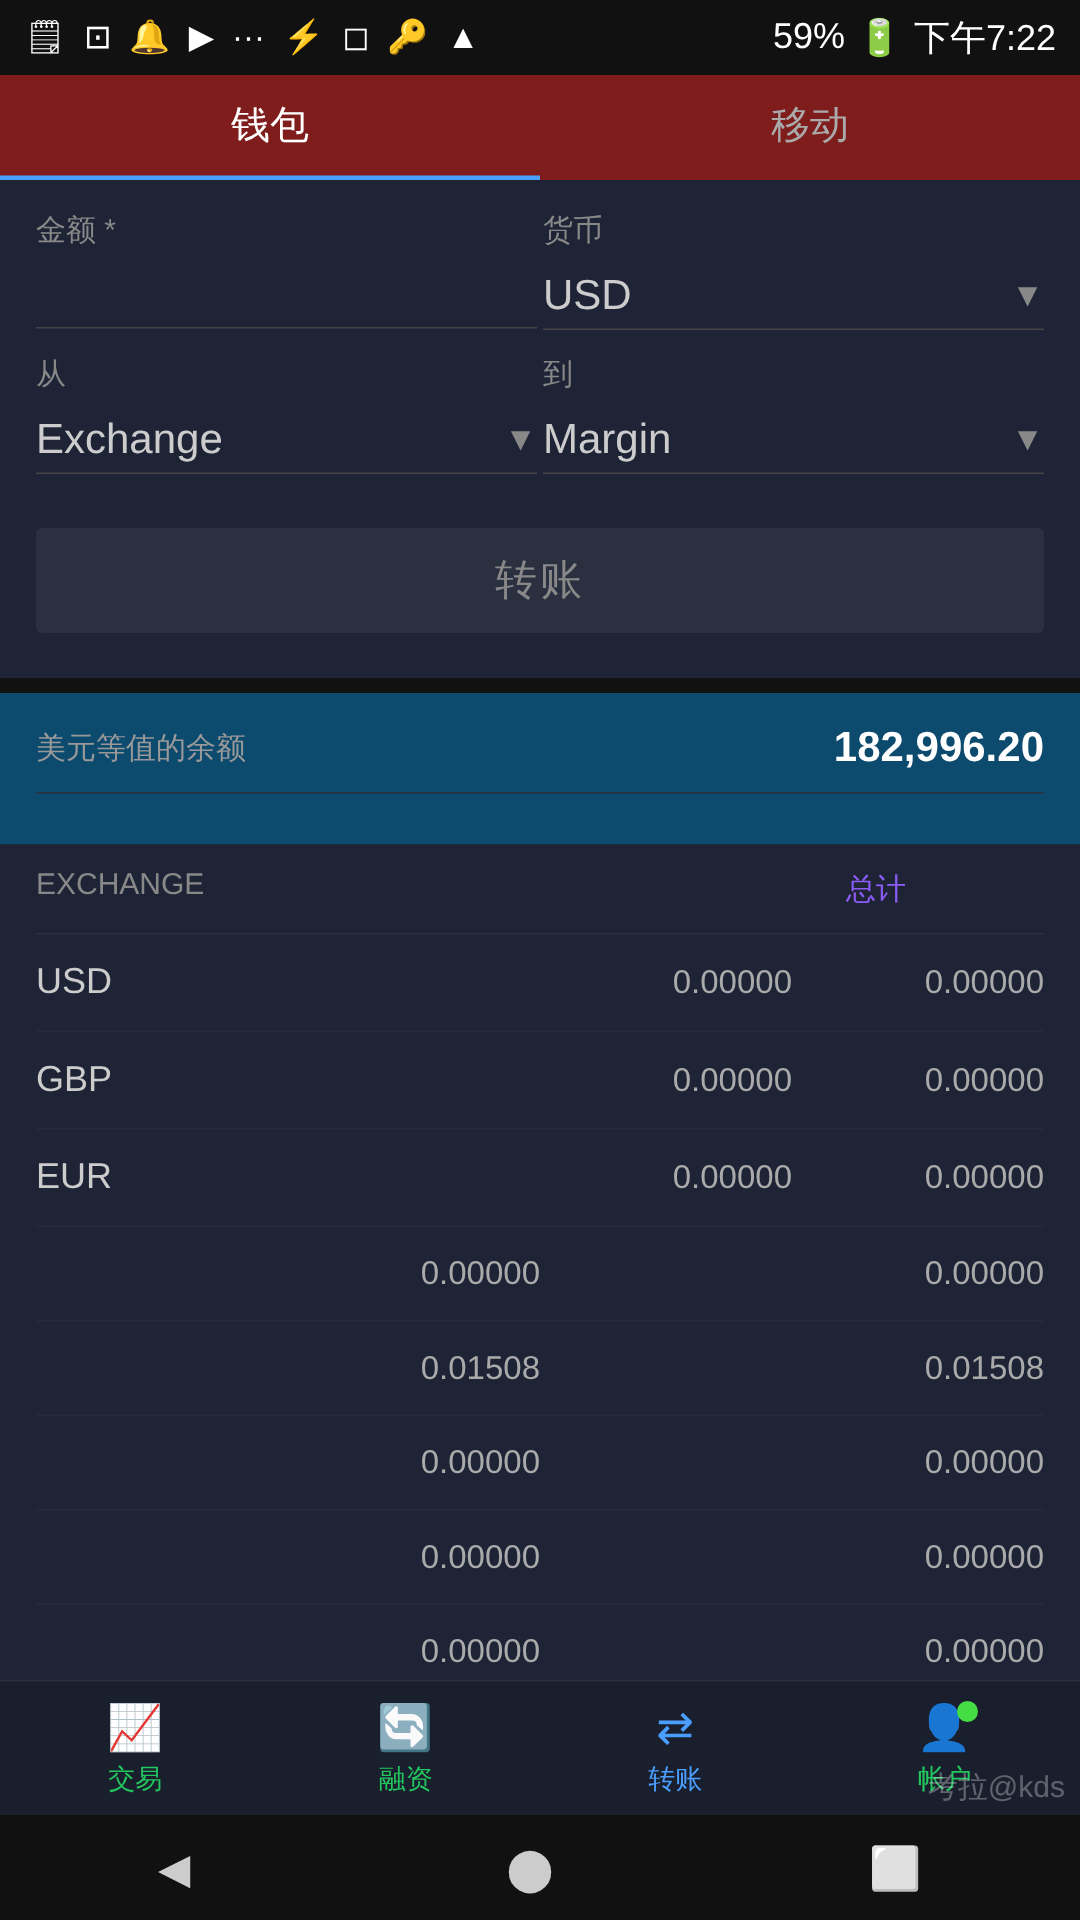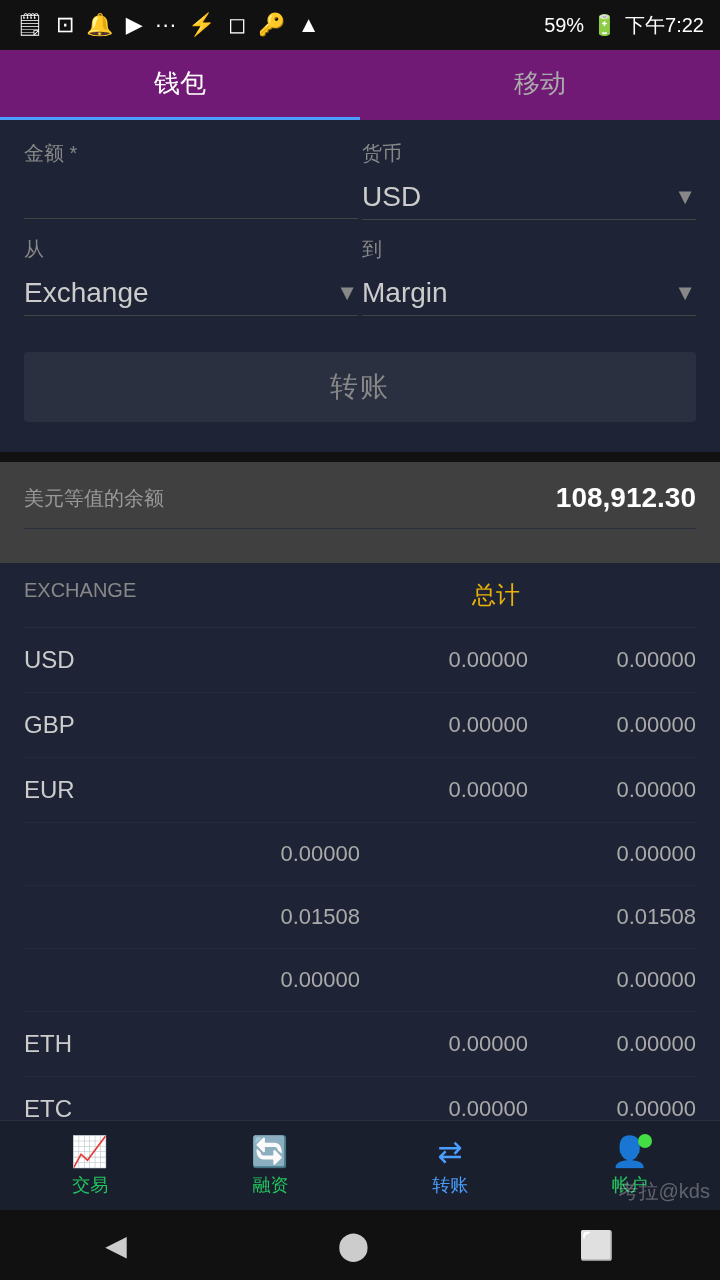--- a/index.html
+++ b/index.html
@@ -19,27 +19,27 @@
       height: 50px;
       background: #111;
       display: flex;
       align-items: center;
       justify-content: space-between;
       padding: 0 16px;
       color: #fff;
       font-size: 22px;
     }
     .status-left { display: flex; align-items: center; gap: 12px; }
-    .status-right { display: flex; align-items: center; gap: 8px; font-size: 20px; }
+    .status-right { display: flex; align-items: center; gap: 8px; font-size: 24px; }
 
     
     .top-tabs {
       display: flex;
       width: 100%;
-      background: #701a75;
+      background: #7f1d1d;
       height: 70px;
     }
     .top-tab {
       flex: 1;
       display: flex;
       align-items: center;
       justify-content: center;
       font-size: 26px;
       color: #aaa;
       cursor: pointer;
@@ -119,21 +119,21 @@
     }
 
     
     .divider {
       height: 10px;
       background: #111;
     }
 
     
     .balance-section {
-      background: #404040;
+      background: #0c4a6e;
       padding: 20px 24px;
     }
 
     .balance-row {
       display: flex;
       justify-content: space-between;
       align-items: center;
       border-bottom: 1px solid #2a3040;
       padding-bottom: 14px;
       margin-bottom: 14px;
@@ -163,24 +163,24 @@
       border-bottom: 1px solid #2a3040;
     }
 
     .exchange-title {
       font-size: 20px;
       color: #888;
       flex: 2;
     }
 
     .col-header {
-      font-size: 24px;
-      color: #eab308;
+      font-size: 20px;
+      color: #8b5cf6;
       flex: 1;
-      text-align: left;
+      text-align: center;
     }
 
     .col-header.underline {
       border-bottom: 1px dashed #888;
     }
 
     .asset-row {
       display: flex;
       justify-content: space-between;
       align-items: center;
@@ -351,21 +351,21 @@
   </div>
 
   <button class="transfer-btn">转账</button>
 </div>
 
 <div class="divider"></div>
 
 <div class="balance-section">
   <div class="balance-row">
     <span class="balance-label">美元等值的余额</span>
-    <span class="balance-value">108,912.30</span>
+    <span class="balance-value">182,996.20</span>
   </div>
 </div>
 
 <div class="exchange-section">
   <div class="exchange-header-row">
     <span class="exchange-title">EXCHANGE</span>
     <span class="col-header">总计</span>
   </div>
 
   <div id="asset-list">
@@ -390,26 +390,24 @@
     </div>
       <div class="asset-row">
       <span class="asset-total">0.01508</span>
       <span class="asset-avail">0.01508</span>
     </div>
       <div class="asset-row">
       <span class="asset-total">0.00000</span>
       <span class="asset-avail">0.00000</span>
     </div>
       <div class="asset-row">
-      <span class="asset-name">ETH</span>
-      <span class="asset-total">0.00000</span>
-      <span class="asset-avail">0.00000</span>
-    </div>
-      <div class="asset-row">
-      <span class="asset-name">ETC</span>
+      <span class="asset-total">0.00000</span>
+      <span class="asset-avail">0.00000</span>
+    </div>
+      <div class="asset-row">
       <span class="asset-total">0.00000</span>
       <span class="asset-avail">0.00000</span>
     </div>
       <div class="asset-row">
       <span class="asset-name">ZEC</span>
       <span class="asset-total">0.00000</span>
       <span class="asset-avail">0.00000</span>
     </div>
       <div class="asset-row">
       <span class="asset-name">XMR</span>

